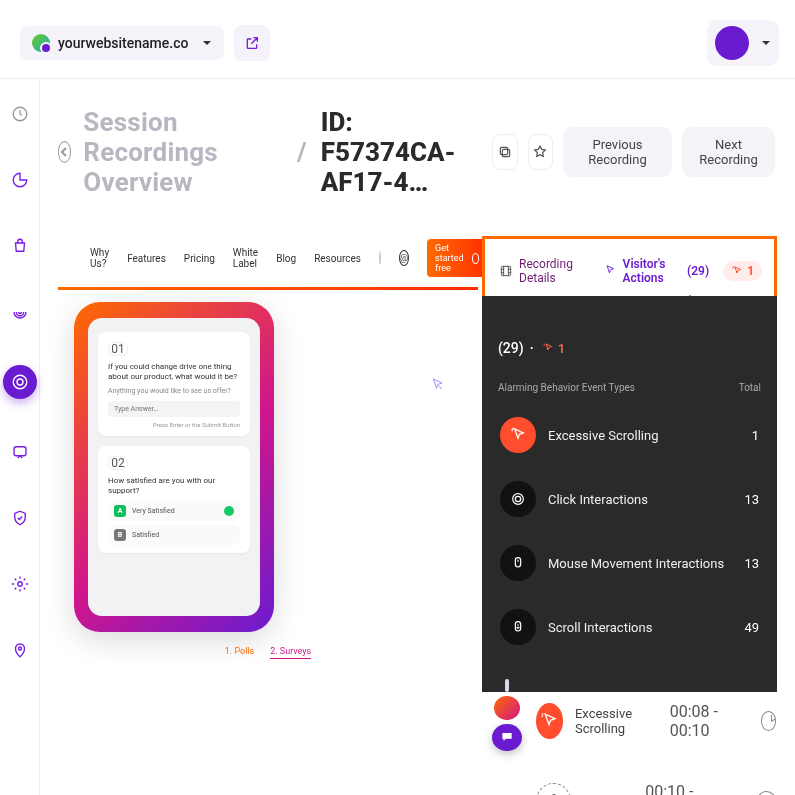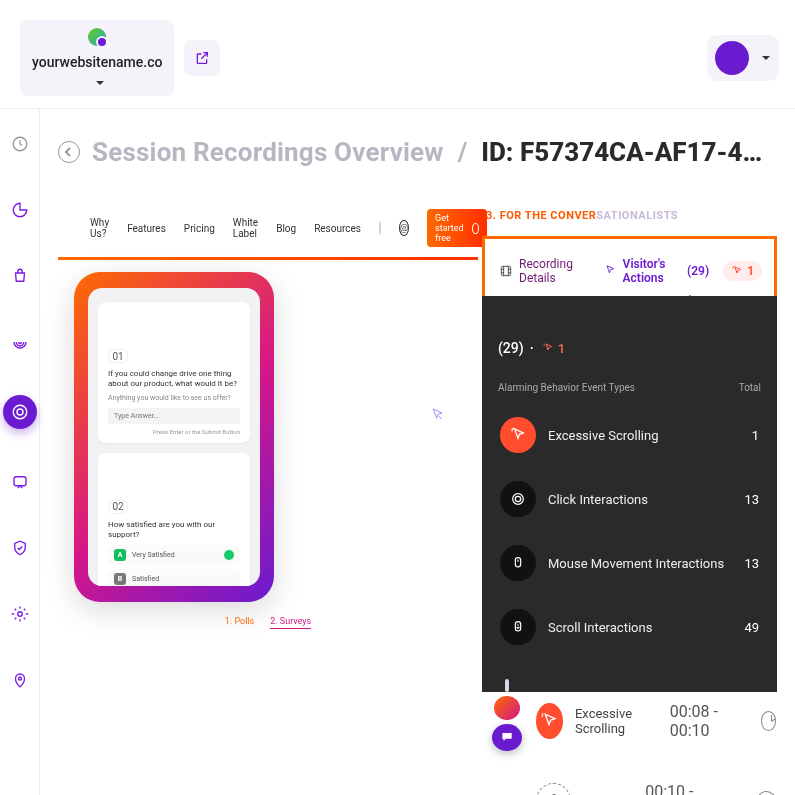--- a/index.html
+++ b/index.html
@@ -1,20 +1,20 @@
 <!DOCTYPE html>
 <html><head>
 <meta charset="utf-8">
 <style>
   * { box-sizing: border-box; margin: 0; padding: 0; font-family: -apple-system, BlinkMacSystemFont, 'Segoe UI', Roboto, sans-serif; }
   body { background: #fff; width: 795px; height: 795px; overflow: hidden; position: relative; }
 
   
   .topbar { display: flex; align-items: center; padding: 20px 16px 12px 20px; gap: 10px; }
-  .site-selector { display: flex; align-items: center; background: #f5f3f9; border-radius: 8px; padding: 8px 12px; gap: 8px; cursor: pointer; flex-direction: column; }
+  .site-selector { display: flex; align-items: center; background: #f5f3f9; border-radius: 8px; padding: 8px 12px; gap: 8px; cursor: pointer; }
   .site-logo { width: 18px; height: 18px; border-radius: 50%; background: linear-gradient(135deg,#6c2,#2ab); position:relative; }
   .site-logo::after{content:'';position:absolute;width:8px;height:8px;border-radius:50%;background:#6a1bd0;right:-2px;bottom:-2px;border:2px solid #f5f3f9;}
   .site-name { font-size: 14px; font-weight: 500; color: #222; }
   .chev { width:10px;height:10px;display:flex;align-items:center;justify-content:center;margin-left:6px; }
   .chev svg{width:10px;height:10px;fill:#333;}
   .external { background: #f5f3f9; border-radius: 8px; padding: 10px; display:flex;align-items:center;justify-content:center; cursor:pointer; }
   .external svg{width:16px;height:16px;stroke:#7a1be0;fill:none;stroke-width:2;}
   .spacer { flex: 1; }
   .avatar-wrap{display:flex;align-items:center;gap:6px;background:#f5f3f9;border-radius:10px;padding:6px 8px;}
   .avatar { width: 34px; height: 34px; border-radius: 50%; background: #6a1bd0; }
@@ -49,21 +49,21 @@
   .preview-nav{display:flex;gap:18px;font-size:10px;color:#333;padding:6px 32px 10px 32px;align-items:center;}
   .preview-nav span{cursor:pointer;}
   .preview-nav .flag{width:14px;height:14px;border-radius:50%;background:linear-gradient(180deg,#fff 33%,#d22 33%,#d22 66%,#fff 66%);border:1px solid #ccc;margin-left:auto;}
   .preview-nav .circ{width:16px;height:16px;border:1px solid #333;border-radius:50%;display:flex;align-items:center;justify-content:center;font-size:9px;}
   .cta{background:linear-gradient(90deg,#ff6a00,#ff2e00);color:#fff;font-size:9px;padding:4px 8px;border-radius:4px;display:flex;align-items:center;gap:4px;}
   .cta .ocirc{width:11px;height:11px;border:1.2px solid #fff;border-radius:50%;}
 
   .device-frame{width:200px;height:330px;margin:10px 0 0 16px;border-radius:26px;padding:16px 14px;background:linear-gradient(135deg,#ff6a00 0%,#d3168a 55%,#6a1bd0 100%);box-shadow:0 8px 30px rgba(0,0,0,.15);}
   .device-inner{background:#f2f2f4;border-radius:14px;height:100%;padding:14px 10px;display:flex;flex-direction:column;gap:10px;overflow:hidden;}
   .card{background:#fff;border-radius:8px;padding:10px 10px 8px 10px;box-shadow:0 1px 2px rgba(0,0,0,.05);font-size:8px;color:#555;}
-  .card .num{background:#fff;border:1px solid #eee;border-radius:6px;width:20px;height:14px;display:flex;align-items:center;justify-content:center;font-size:10px;margin-bottom:6px;margin-top:37px;}
+  .card .num{background:#fff;border:1px solid #eee;border-radius:6px;width:20px;height:14px;display:flex;align-items:center;justify-content:center;font-size:12px;margin-bottom:6px;}
   .card .q{font-size:8px;color:#333;line-height:1.3;}
   .card .sub{font-size:7px;color:#888;margin-top:4px;}
   .card input{width:100%;border:none;background:#f4f4f6;border-radius:4px;padding:4px 6px;font-size:7px;margin-top:6px;}
   .card .foot{font-size:6px;color:#999;text-align:right;margin-top:4px;}
   .opt{display:flex;align-items:center;gap:6px;background:#fafafa;border-radius:6px;padding:4px 6px;margin-top:4px;font-size:7px;}
   .opt .dot{width:12px;height:12px;border-radius:3px;display:flex;align-items:center;justify-content:center;color:#fff;font-size:7px;font-weight:700;}
   .opt .dotA{background:#11c05c;} .opt .dotB{background:#777;}
   .opt .chk{width:10px;height:10px;border-radius:50%;background:#14c96a;margin-left:auto;}
 
   .tabs-min{display:flex;gap:16px;justify-content:center;font-size:9px;margin-top:14px;}
@@ -224,20 +224,35 @@
 
     <div class="crumbs">
       <div class="crumb-back">
           <svg viewBox="0 0 10 10">
             <path d="M6 1 2 5l4 4"></path>
           </svg>
         </div>
       <span class="crumb-title">Session Recordings Overview</span>
       <span class="crumb-sep">/</span>
       <span class="crumb-id">ID: F57374CA-AF17-4…</span>
+      <div class="crumb-actions">
+        <div class="icon-btn">
+            <svg viewBox="0 0 24 24">
+              <rect x="8" y="8" width="11" height="11" rx="2"></rect>
+              <rect x="5" y="5" width="11" height="11" rx="2"></rect>
+            </svg>
+          </div>
+        <div class="icon-btn">
+            <svg viewBox="0 0 24 24">
+              <path d="M12 3l2.5 5 5.5.8-4 4 1 5.7L12 16l-5 2.5 1-5.7-4-4 5.5-.8z"></path>
+            </svg>
+          </div>
+        <button class="pill-btn">Previous Recording</button>
+        <button class="pill-btn">Next Recording</button>
+      </div>
     </div>
 
     <div class="content-row">
 
       <div class="preview-col">
         <div class="preview-nav">
           <span>Why Us?</span>
           <span>Features</span>
           <span>Pricing</span>
           <span>White Label</span>

